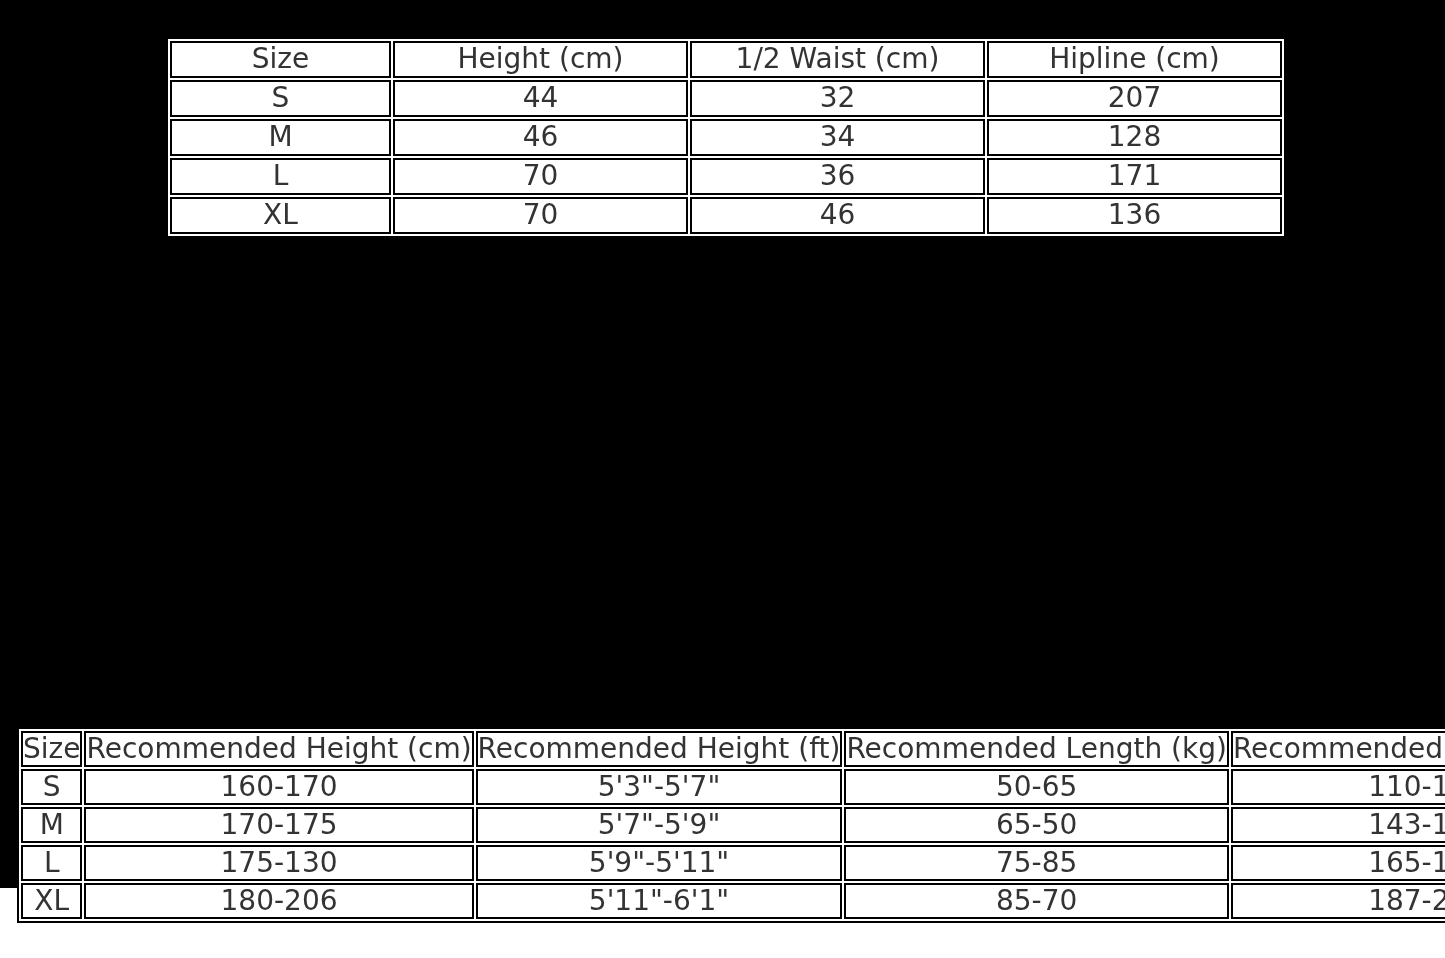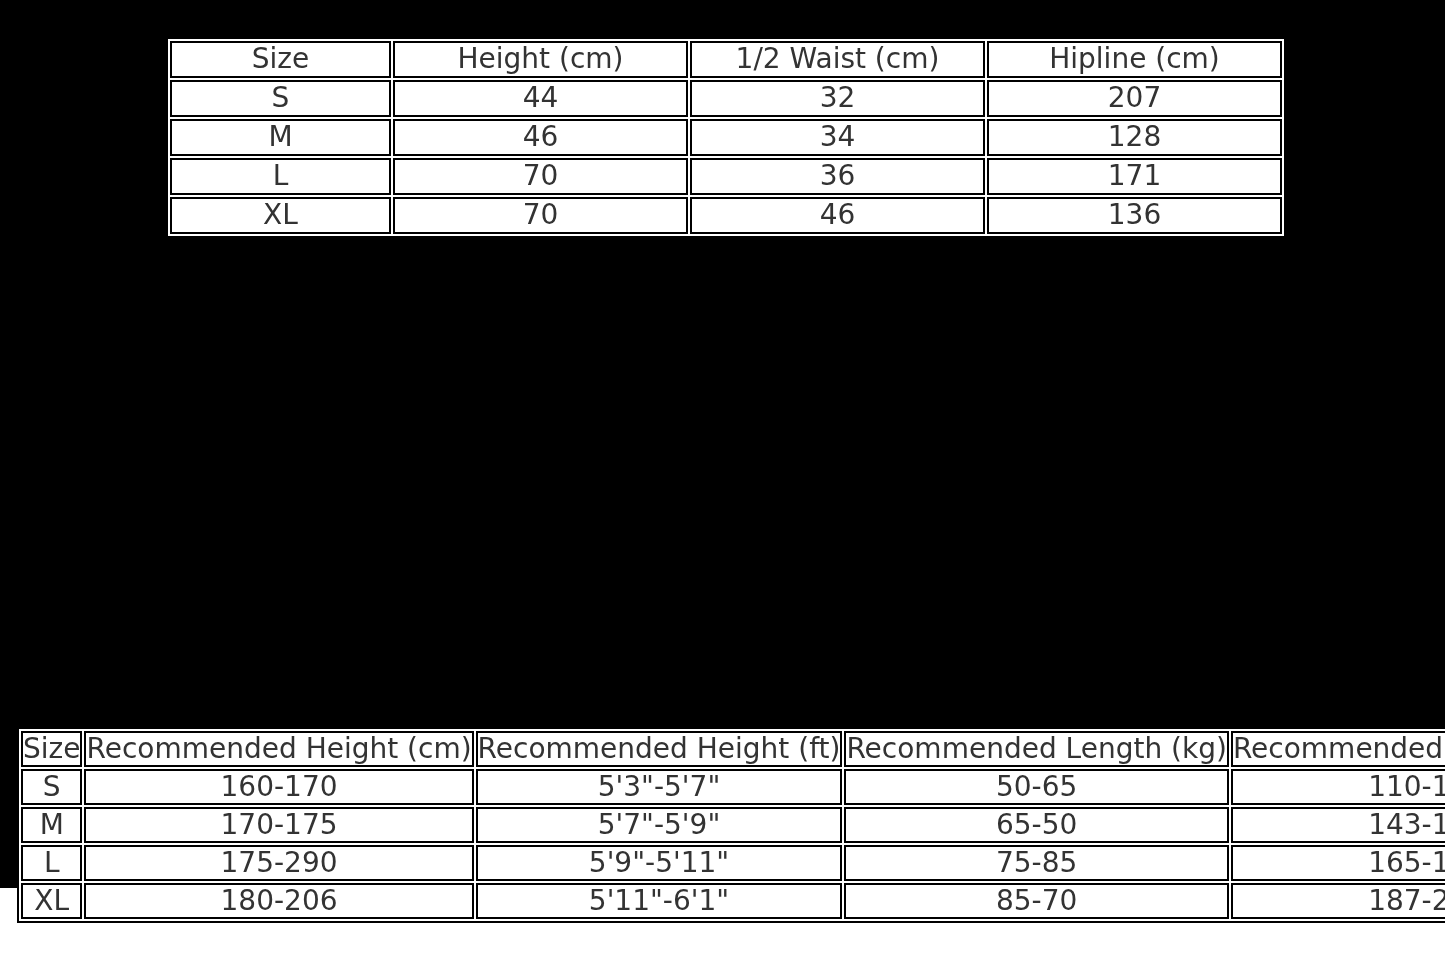--- a/index.html
+++ b/index.html
@@ -132,21 +132,21 @@
       </tr>
       <tr>
         <td>M</td>
         <td>170-175</td>
         <td>5'7"-5'9"</td>
         <td>65-50</td>
         <td>143-165</td>
       </tr>
       <tr>
         <td>L</td>
-        <td>175-290</td>
+        <td>175-130</td>
         <td>5'9"-5'11"</td>
         <td>75-85</td>
         <td>165-187</td>
       </tr>
       <tr>
         <td>XL</td>
         <td>180-206</td>
         <td>5'11"-6'1"</td>
         <td>85-70</td>
         <td>187-209</td>

